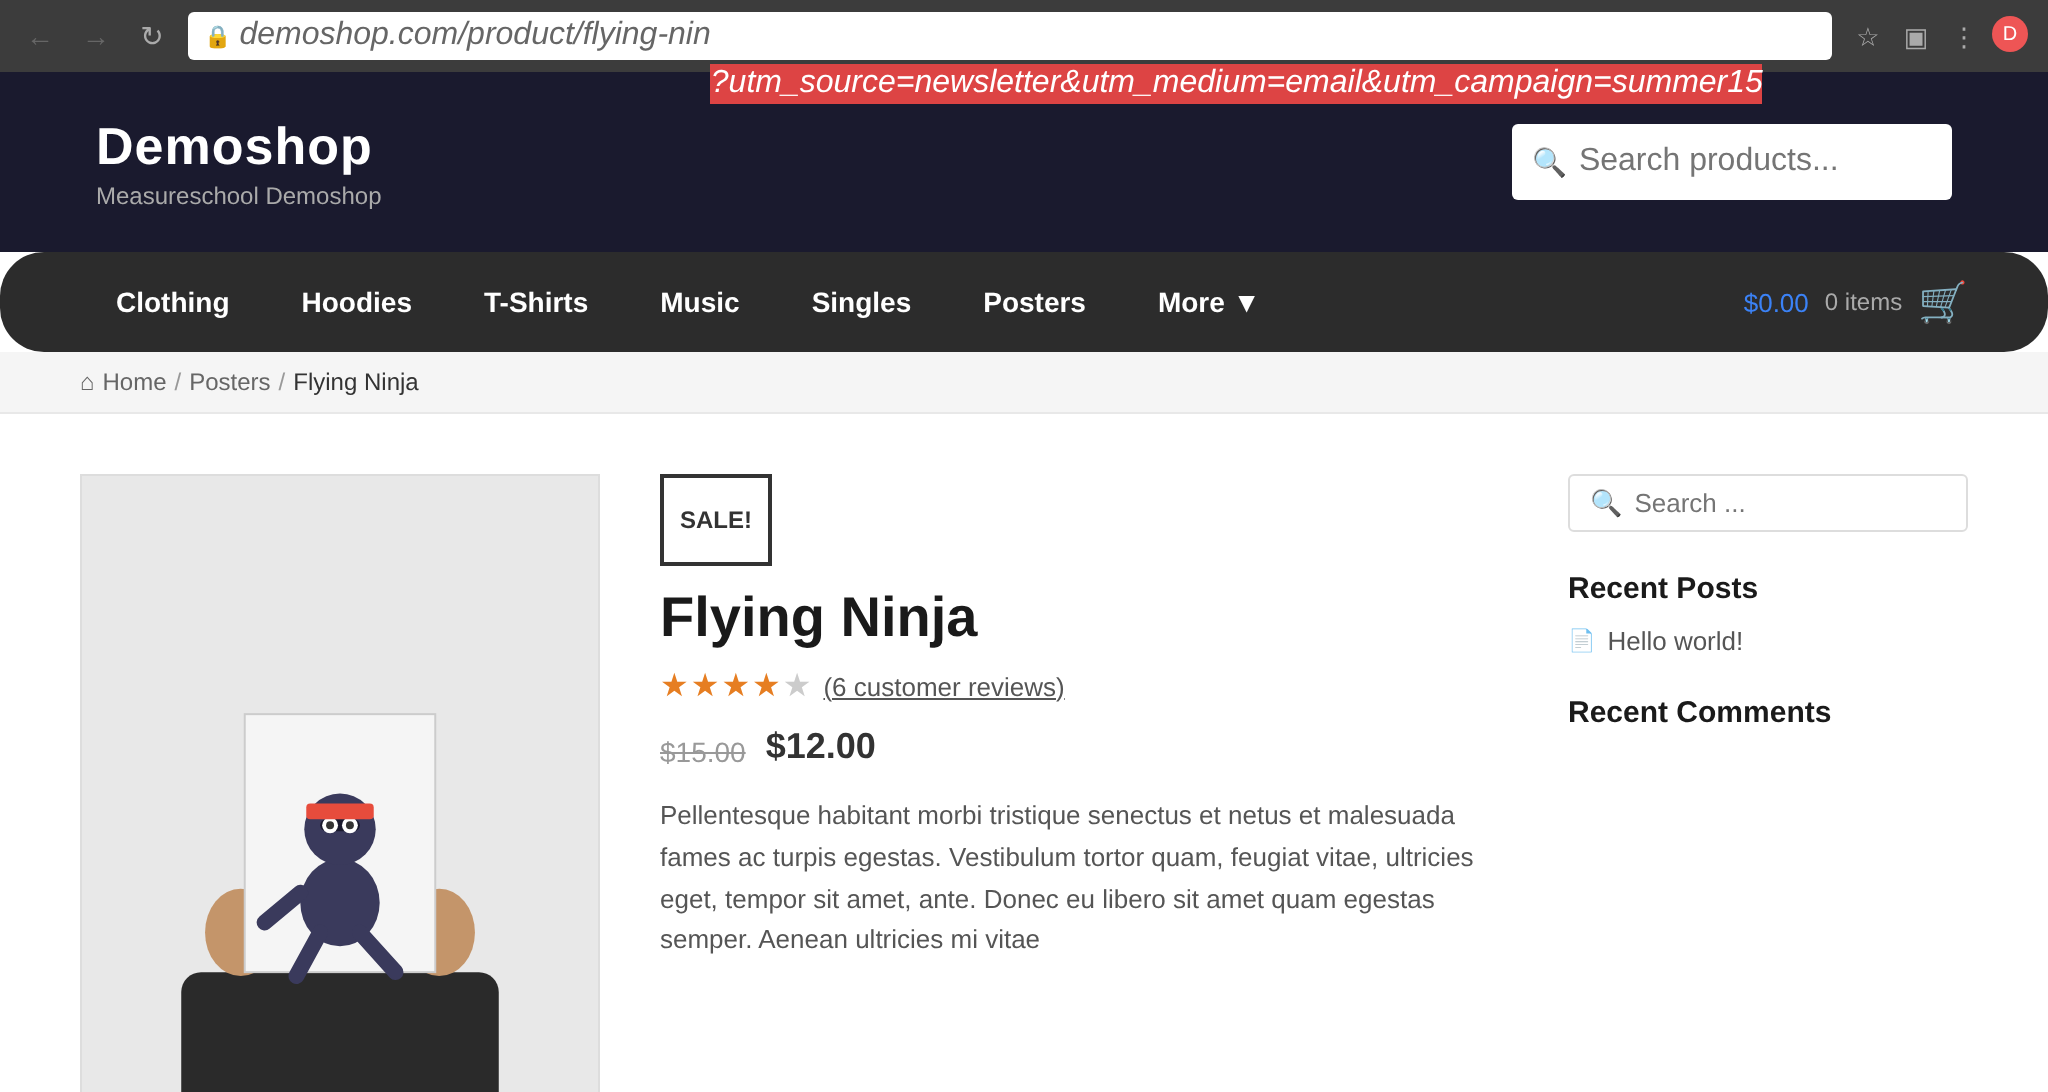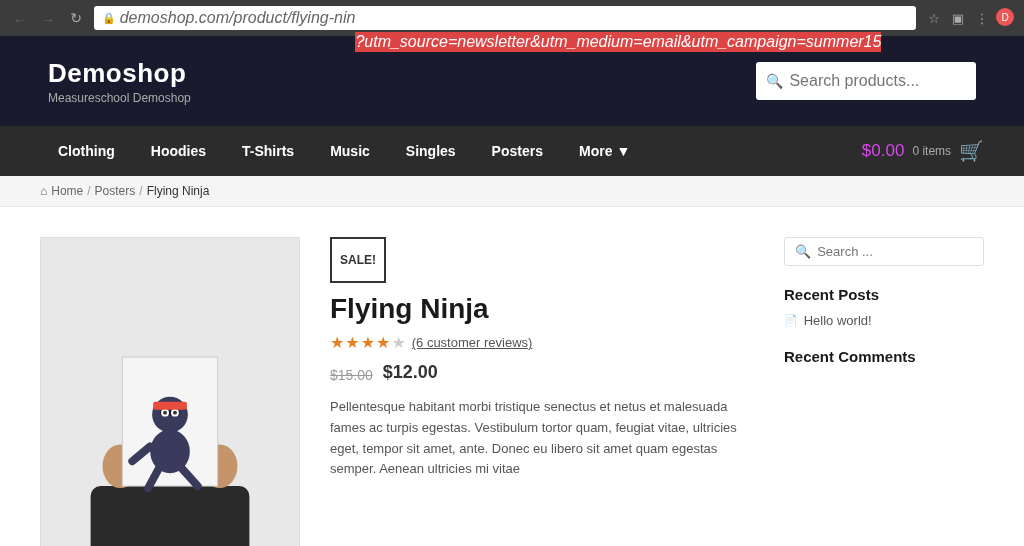--- a/index.html
+++ b/index.html
@@ -103,20 +103,21 @@
       flex: 1;
     }
 
     
     .site-nav {
       background: #2c2c2c;
       display: flex;
       align-items: center;
       padding: 0 40px;
       height: 50px;
+      border-radius: 22px;
     }
     .nav-items {
       display: flex;
       align-items: center;
       gap: 0;
       flex: 1;
     }
     .nav-item {
       color: #fff;
       font-size: 14px;
@@ -127,21 +128,21 @@
       white-space: nowrap;
     }
     .nav-item-more {
       display: flex; align-items: center; gap: 4px;
     }
     .nav-cart {
       display: flex; align-items: center; gap: 8px;
       color: #ccc;
       margin-left: auto;
     }
-    .nav-cart-price { font-size: 17px; color: #d946ef; }
+    .nav-cart-price { font-size: 13px; color: #3b82f6; }
     .nav-cart-count { font-size: 12px; color: #aaa; }
     .nav-cart-icon { font-size: 20px; color: #ccc; }
 
     
     .breadcrumb-bar {
       background: #f5f5f5;
       padding: 8px 40px;
       border-bottom: 1px solid #e8e8e8;
     }
     .breadcrumb {

